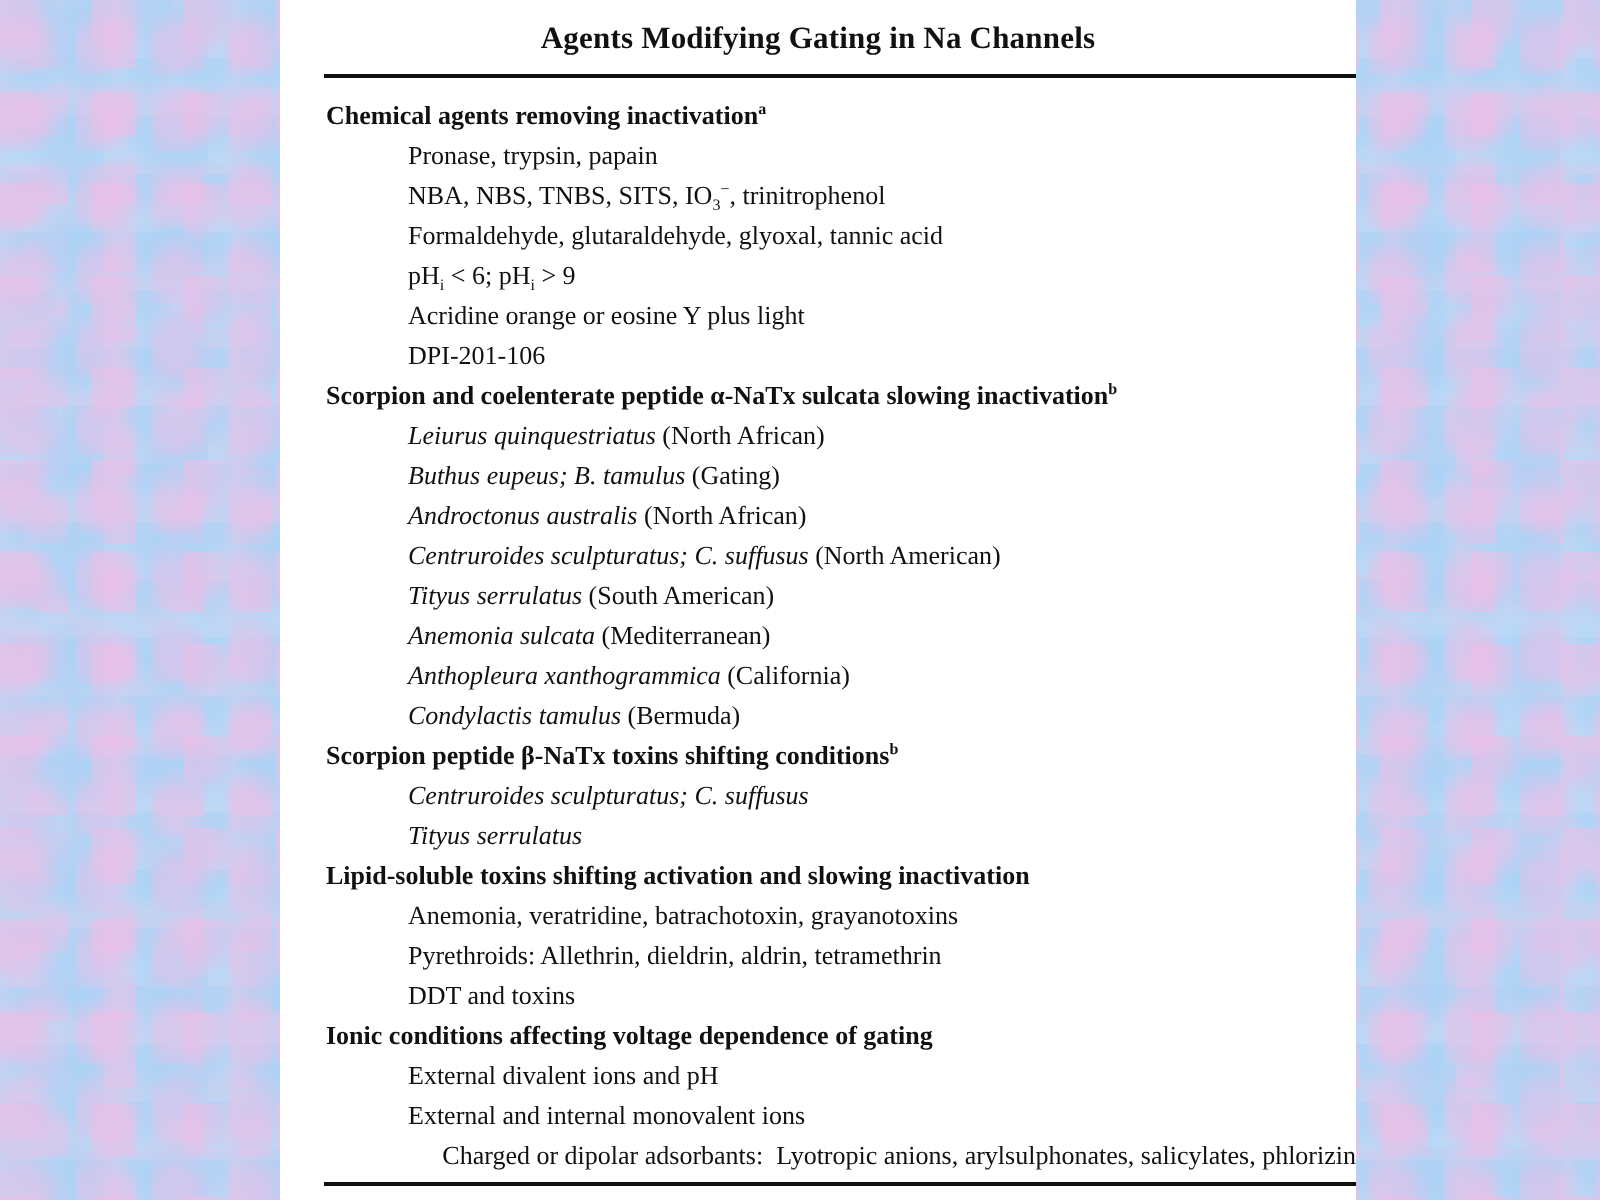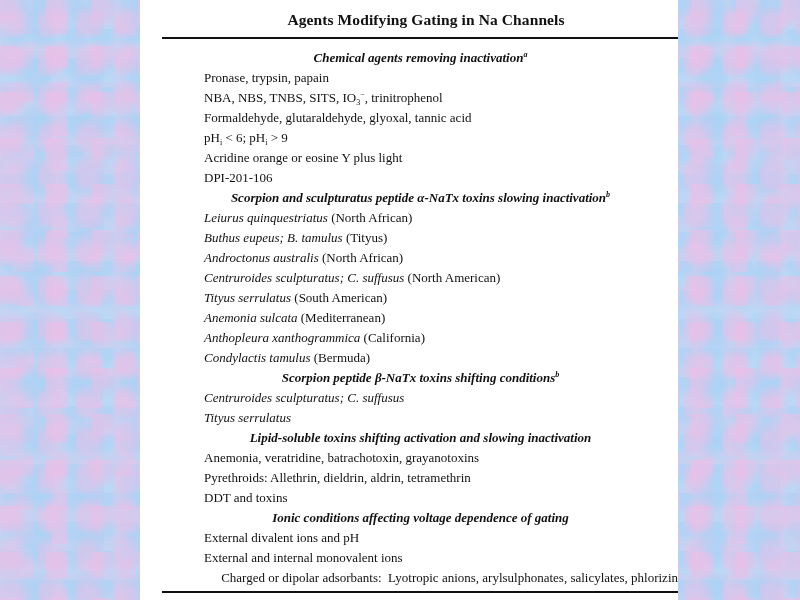--- a/index.html
+++ b/index.html
@@ -33,21 +33,20 @@
     .title {
       position: absolute;
       left: 0;
       top: 11px;
       width: 538px;
       text-align: center;
       font-weight: bold;
       font-size: 15.5px;
       color: #111;
       letter-spacing: 0.1px;
-      padding-left: 17px;
     }
     .rule {
       position: absolute;
       left: 22px;
       width: 516px;
       background: #111;
     }
     .rule.top { top: 37px; height: 2px; }
     .rule.bottom { top: 591px; height: 2px; }
     .lines {
@@ -58,23 +57,21 @@
     }
     .line {
       height: 20px;
       line-height: 20px;
       font-size: 13px;
       color: #111;
       white-space: nowrap;
     }
     .line.heading {
       padding-left: 23px;
-      font-style: italic;
       font-weight: bold;
-      text-align: center;
     }
     .line.item {
       padding-left: 64px;
     }
     .it { font-style: italic; margin-top: 44px; }
     sup { font-size: 8px; line-height: 0; vertical-align: 5px; }
     sub { font-size: 8px; line-height: 0; vertical-align: -3px; }
   </style>
 </head>
 <body>
@@ -86,23 +83,23 @@
   <div class="lines">
 
     <div class="line heading"><span>Chemical agents removing inactivation</span><sup>a</sup></div>
     <div class="line item"><span>Pronase, trypsin, papain</span></div>
     <div class="line item"><span>NBA, NBS, TNBS, SITS, IO</span><sub>3</sub><sup>−</sup><span>, trinitrophenol</span></div>
     <div class="line item"><span>Formaldehyde, glutaraldehyde, glyoxal, tannic acid</span></div>
     <div class="line item"><span>pH</span><sub>i</sub><span> &lt; 6; pH</span><sub>i</sub><span> &gt; 9</span></div>
     <div class="line item"><span>Acridine orange or eosine Y plus light</span></div>
     <div class="line item"><span>DPI-201-106</span></div>
 
-    <div class="line heading"><span>Scorpion and sculpturatus peptide α-NaTx toxins slowing inactivation</span><sup>b</sup></div>
+    <div class="line heading"><span>Scorpion and coelenterate peptide α-NaTx sulcata slowing inactivation</span><sup>b</sup></div>
     <div class="line item"><span class="it">Leiurus quinquestriatus</span><span> (North African)</span></div>
-    <div class="line item"><span class="it">Buthus eupeus; B. tamulus</span><span> (Tityus)</span></div>
+    <div class="line item"><span class="it">Buthus eupeus; B. tamulus</span><span> (Gating)</span></div>
     <div class="line item"><span class="it">Androctonus australis</span><span> (North African)</span></div>
     <div class="line item"><span class="it">Centruroides sculpturatus; C. suffusus</span><span> (North American)</span></div>
     <div class="line item"><span class="it">Tityus serrulatus</span><span> (South American)</span></div>
     <div class="line item"><span class="it">Anemonia sulcata</span><span> (Mediterranean)</span></div>
     <div class="line item"><span class="it">Anthopleura xanthogrammica</span><span> (California)</span></div>
     <div class="line item"><span class="it">Condylactis tamulus</span><span> (Bermuda)</span></div>
 
     <div class="line heading"><span>Scorpion peptide β-NaTx toxins shifting conditions</span><sup>b</sup></div>
     <div class="line item"><span class="it">Centruroides sculpturatus; C. suffusus</span></div>
     <div class="line item"><span class="it">Tityus serrulatus</span></div>

